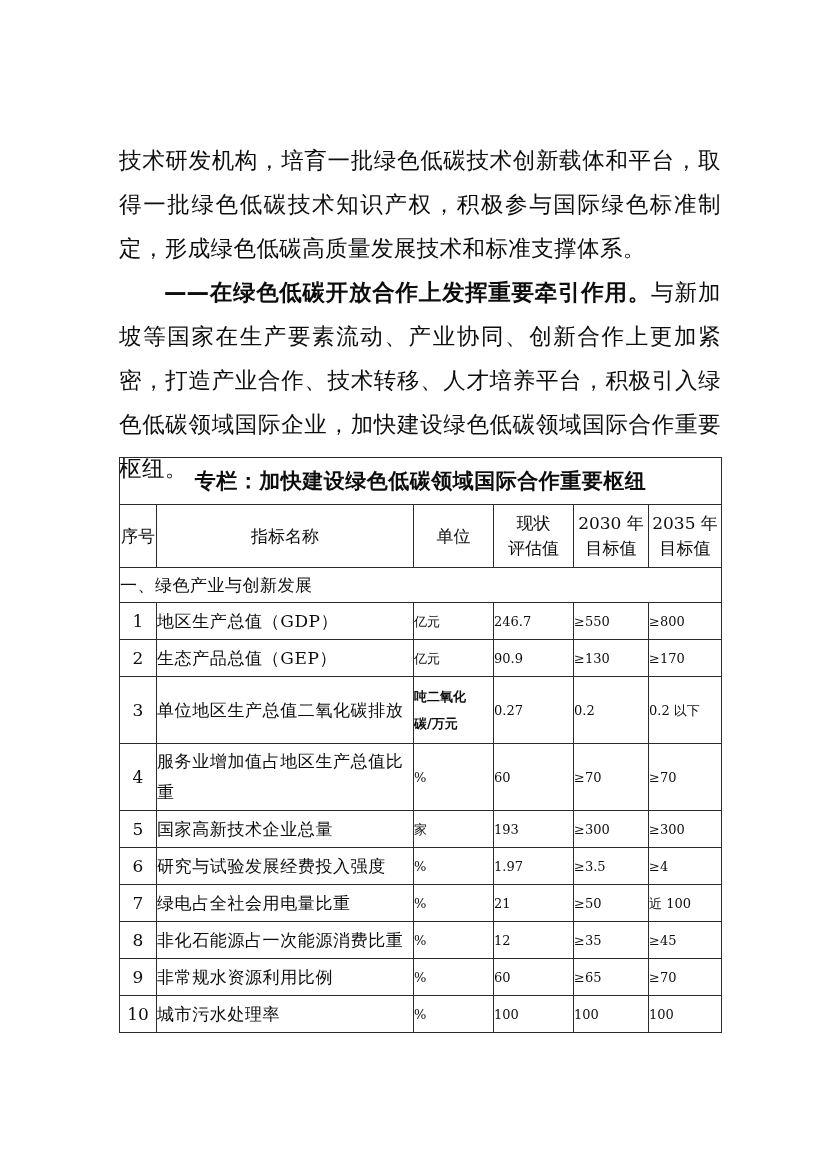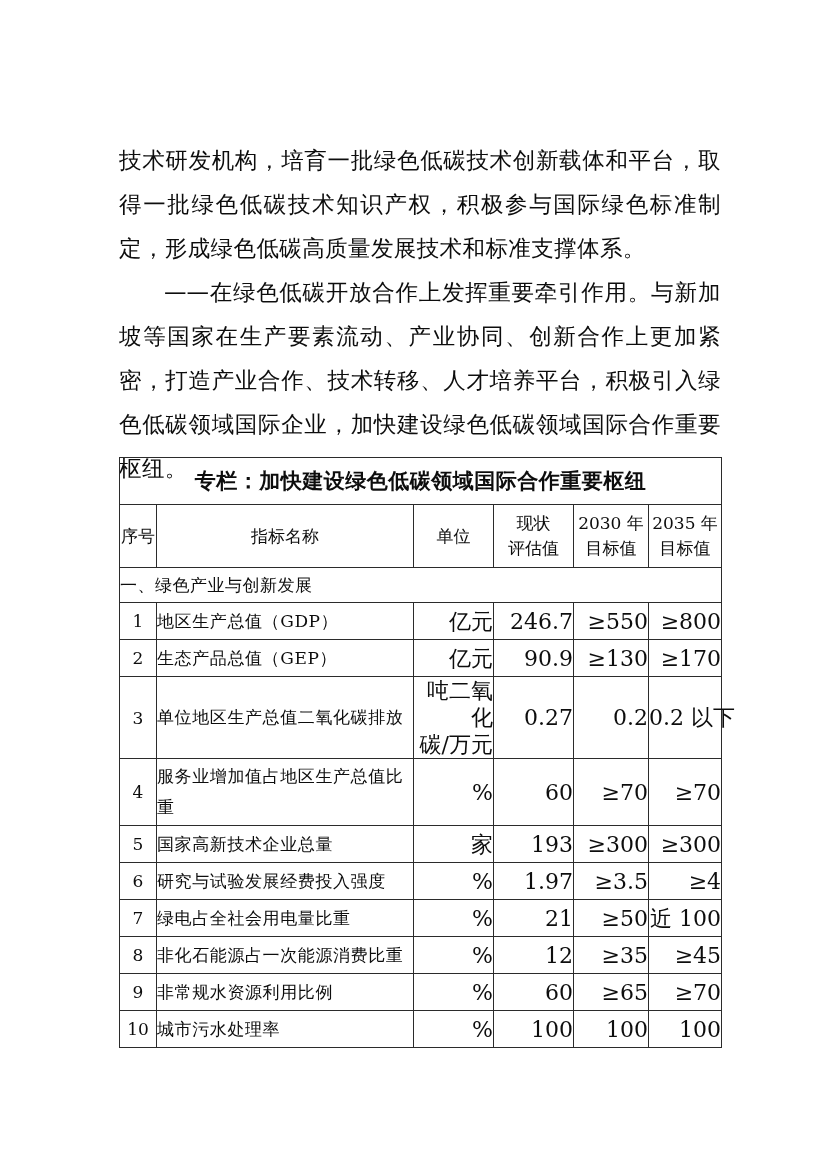--- a/index.html
+++ b/index.html
@@ -42,21 +42,21 @@
     margin: 0;
     color: #0d0d0d;
   }
   .para + .para {
     margin-top: 0px;
   }
   .para.indent {
     text-indent: 45px;
   }
   .para .lead {
-    font-weight: normal;
+    font-weight: bold;
     font-family: "DejaVu Sans", "Liberation Sans", sans-serif;
     letter-spacing: 0px;
   }
 
   
   .table-wrap {
     position: absolute;
     left: 111px;
     top: 457px;
     width: 602px;
@@ -117,26 +117,26 @@
     font-family: "DejaVu Serif", "Liberation Serif", serif;
   }
   td.name {
     font-size: 17px;
     line-height: 31px;
     padding: 4px 6px 4px 9px;
     letter-spacing: 0.6px;
     margin-left: 36px;
   }
   td.unit, td.val {
-    text-align: right;
-    font-size: 22px;
+    text-align: left;
+    font-size: 13px;
     line-height: 27px;
     padding: 3px 2px;
   }
-  td.unit .two-line span { display: block; }
+  td.unit .two-line span { display: block; font-weight: bold; }
 
   tr.r-h1 td { height: 36px; }
   tr.r-h2 td { height: 66px; }
 
   .nowrap { white-space: nowrap; }
 </style>
 </head>
 <body>
 
 <div class="page">

